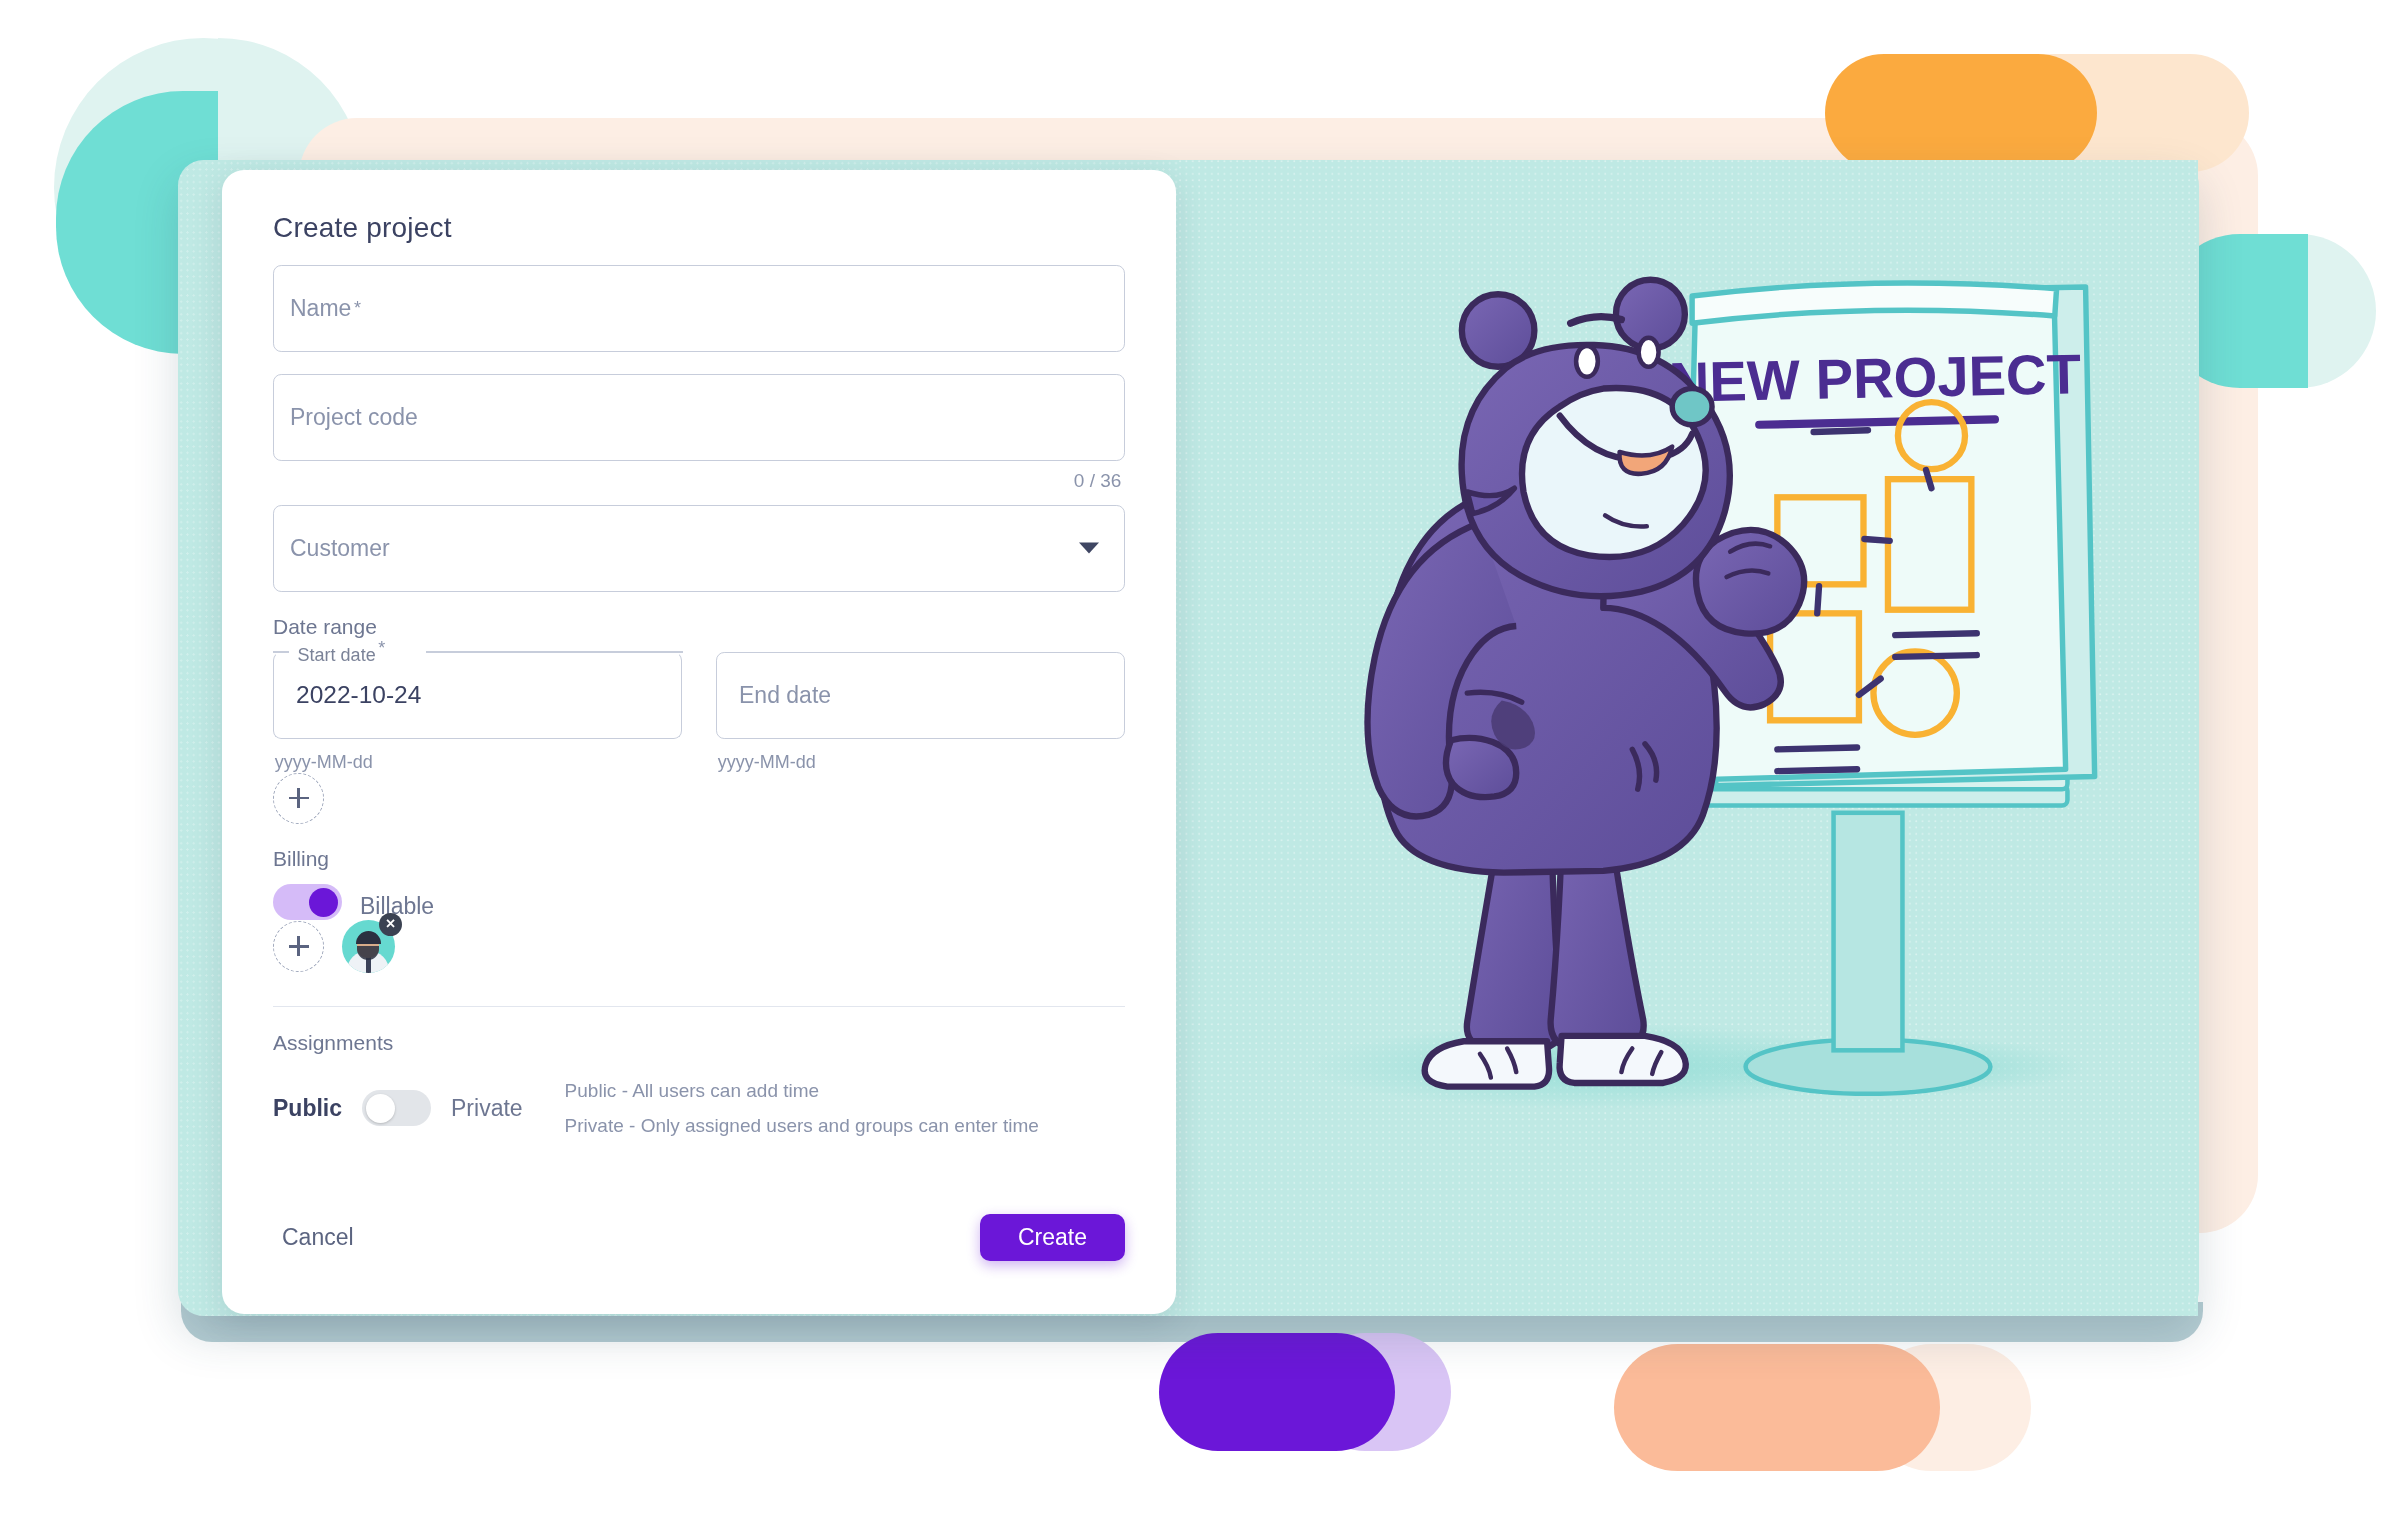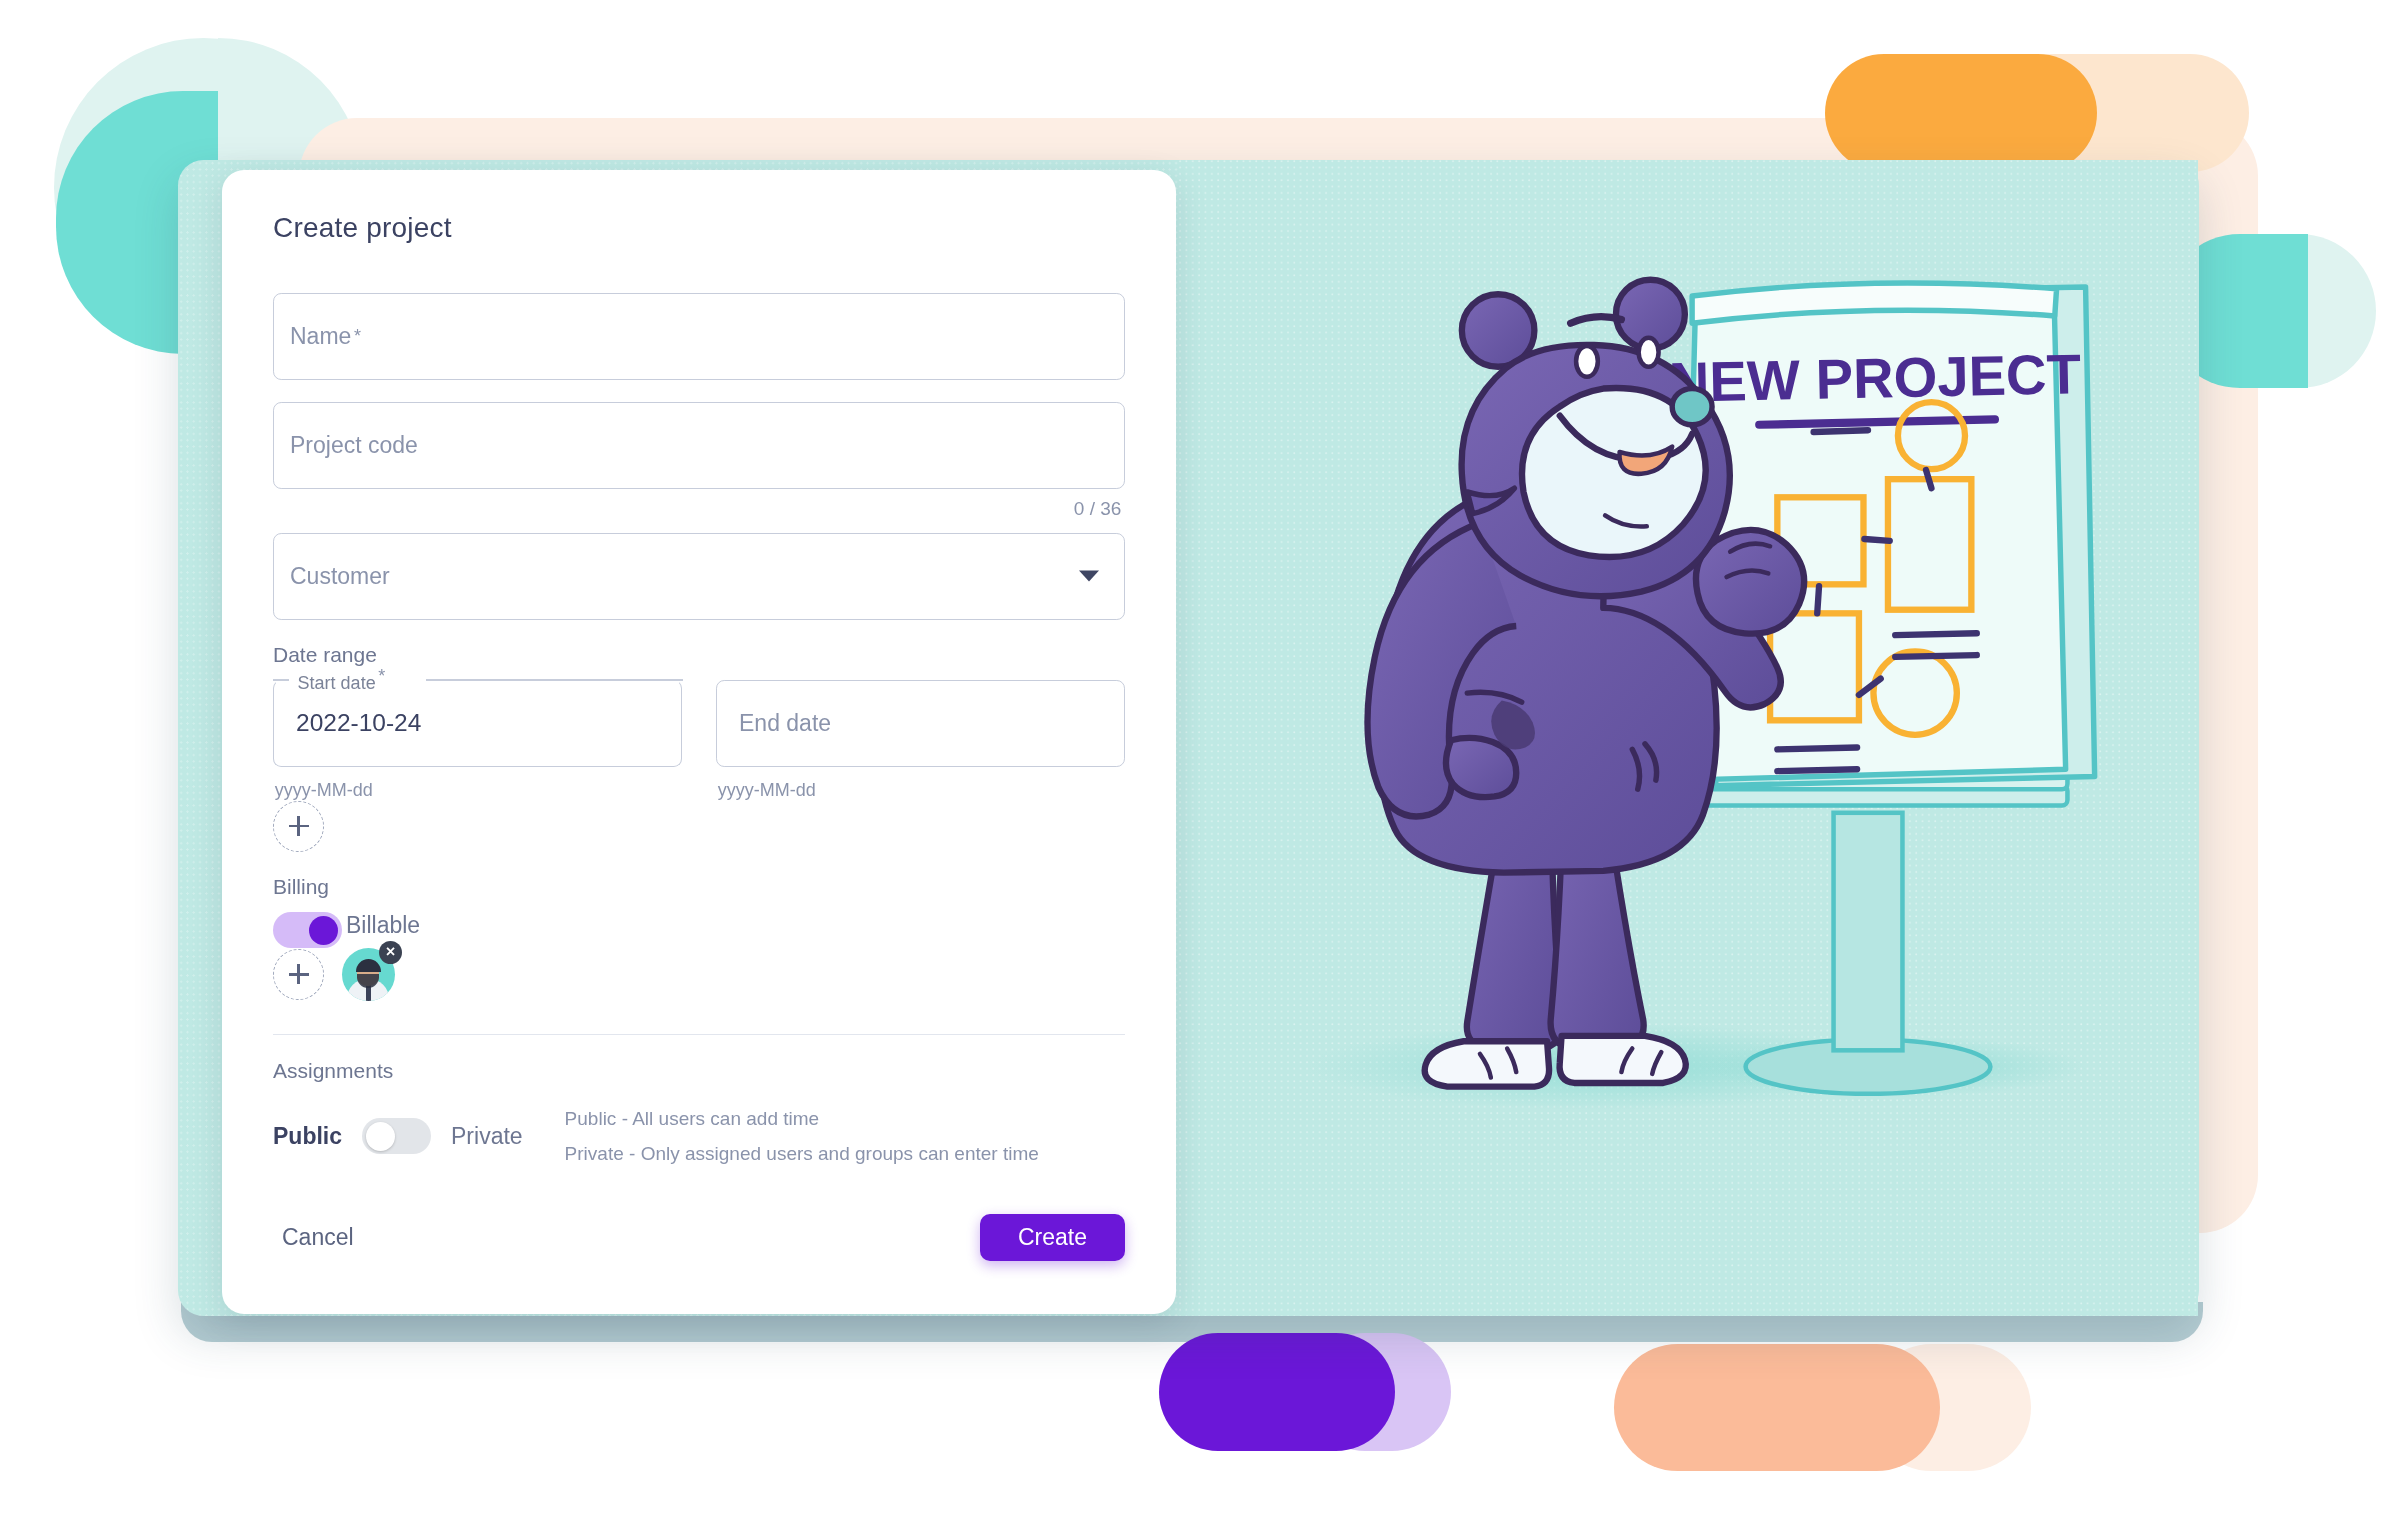--- a/index.html
+++ b/index.html
@@ -116,21 +116,21 @@
     background: #ffffff;
     border-radius: 22px;
     box-shadow: 0 9px 33px rgba(30,50,70,.13);
     padding: 42px 51px 0 51px;
   }
 
   .card-title {
     font-size: 28px;
     color: #3b4262;
     letter-spacing: 0.2px;
-    margin-bottom: 49px;
+    margin-bottom: 21px;
   }
 
   
   .field {
     position: relative;
     height: 87px;
     border: 1.5px solid #c7cddb;
     border-radius: 8.2px;
     display: flex;
     align-items: center;
@@ -209,21 +209,21 @@
     position: relative;
     flex: none;
   }
   .add-circle::before, .add-circle::after {
     content: ""; position: absolute; background: #5b6480;
   }
   .add-circle::before { width: 20px; height: 2.2px; }
   .add-circle::after  { width: 2.2px; height: 20px; }
 
   
-  .toggle-row { display: flex; align-items: flex-start; gap: 4px; }
+  .toggle-row { display: flex; align-items: flex-end; gap: 18px; }
   .switch {
     width: 69px; height: 36px; border-radius: 18px;
     position: relative; flex: none;
   }
   .switch.on  { background: #d5bbf8; }
   .switch.off { background: #e2e5e9; }
   .knob {
     position: absolute; top: 3.6px; width: 29px; height: 29px; border-radius: 50%;
   }
   .switch.on  .knob { right: 3.6px; background: #6b17d8; }

